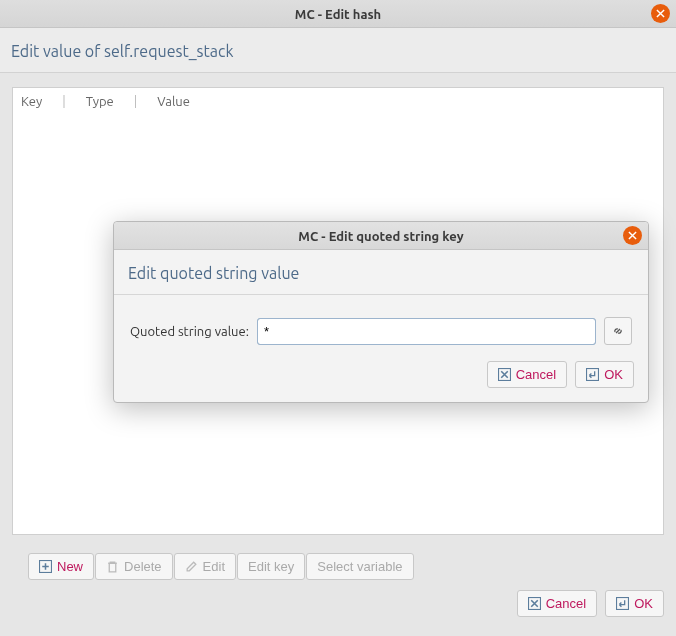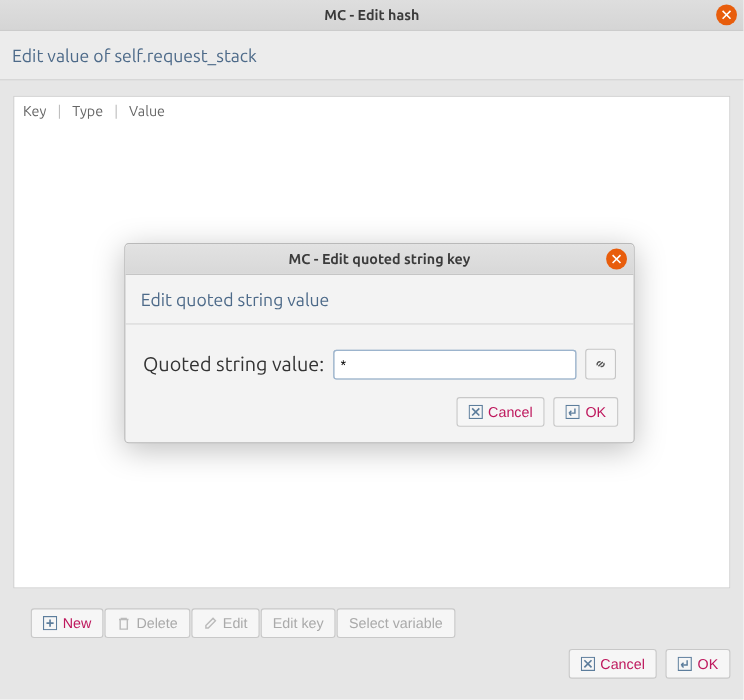--- a/index.html
+++ b/index.html
@@ -54,21 +54,21 @@
       background: #fff;
       border: 1px solid #cfcfcf;
       height: 448px;
       width: 100%;
       padding: 6px 8px;
     }
     .table-header {
       color: #666;
       font-size: 13px;
       display: flex;
-      gap: 10px;
+      gap: 20px;
     }
     .table-header .sep { color: #bbb; }
     .toolbar-row {
       display: flex;
       gap: 1px;
       padding: 10px 12px 0 28px;
     }
     .btn {
       background: #f6f6f6;
       border: 1px solid #c8c8c8;
@@ -91,21 +91,21 @@
       display: flex;
       justify-content: flex-end;
       gap: 8px;
       padding: 10px 12px;
     }
     
     .modal {
       position: absolute;
       left: 113px;
       top: 221px;
-      width: 464px;
+      width: 536px;
       background: #f3f3f3;
       border: 1px solid #b9b9b9;
       border-radius: 4px;
       box-shadow: 0 6px 28px rgba(0,0,0,0.25);
     }
     .modal .titlebar {
       background: linear-gradient(#e2e2e2,#d8d8d8);
       border-radius: 4px 4px 0 0;
     }
     .modal-sub {
@@ -115,21 +115,21 @@
       border-bottom: 1px solid #d6d6d6;
     }
     .modal-body {
       padding: 22px 16px 10px 16px;
       display: flex;
       align-items: center;
       gap: 8px;
     }
     .modal-body label {
       color: #333;
-      font-size: 18px;
+      font-size: 13px;
     }
     .modal-body input[type=text] {
       flex: 1;
       border: 1px solid #b6c5d4;
       border-radius: 3px;
       padding: 5px 6px;
       font-size: 13px;
       background: #fff;
       outline: 1px solid #9cb4cd;
       outline-offset: -1px;

